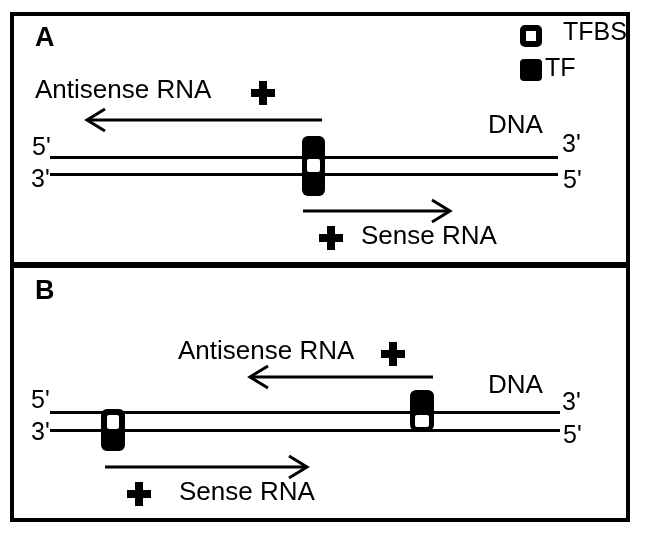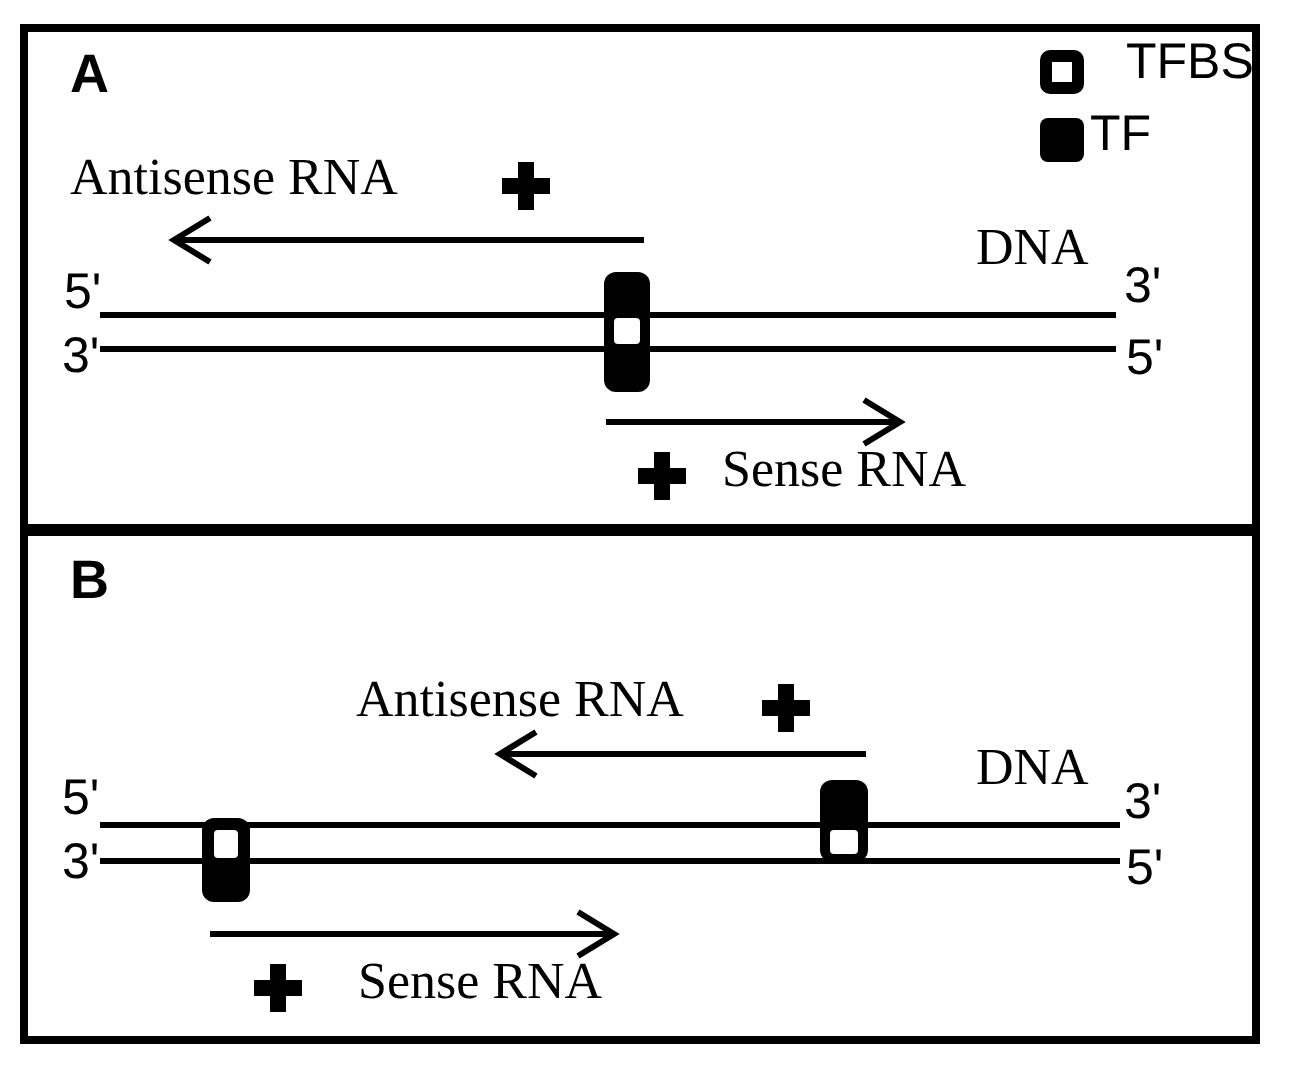--- a/index.html
+++ b/index.html
@@ -8,21 +8,21 @@
     color:#000; font-family:"Liberation Sans", sans-serif; overflow:hidden;
   }
   .panel {
     position:absolute; left:10px; width:620px; background:#ffffff;
     border:4px solid #000; box-sizing:border-box;
   }
   .panel-a { top:12px;  height:254px; }
   .panel-b { top:264px; height:258px; }
 
   .txt { position:absolute; line-height:1; white-space:nowrap; }
-  .fs26 { font-size:26px;font-family:Liberation Serif, serif; }
+  .fs26 { font-size:26px; }
   .fs25 { font-size:25px; }
   .panel-tag { font-size:27px; font-weight:bold; }
 
   
   .plus { position:absolute; width:24px; height:24px; }
   .plus::before, .plus::after { content:""; position:absolute; background:#000; }
   .plus::before { left:0; top:8px; width:24px; height:8px; }
   .plus::after  { left:8px; top:0; width:8px; height:24px; }
 
   

